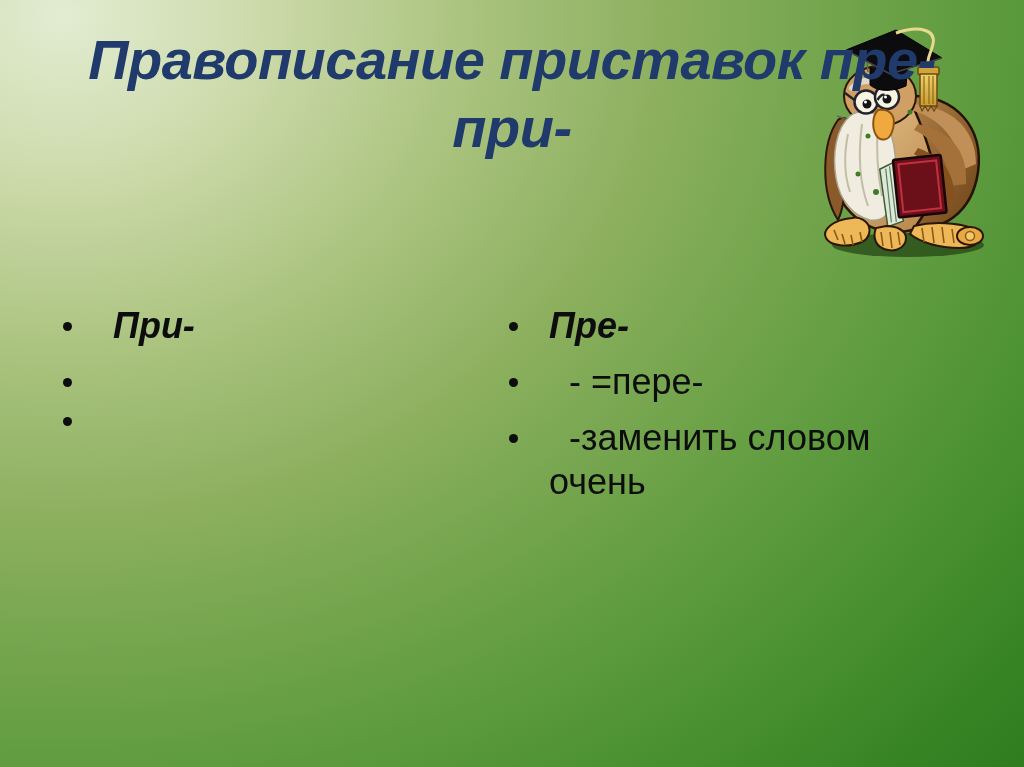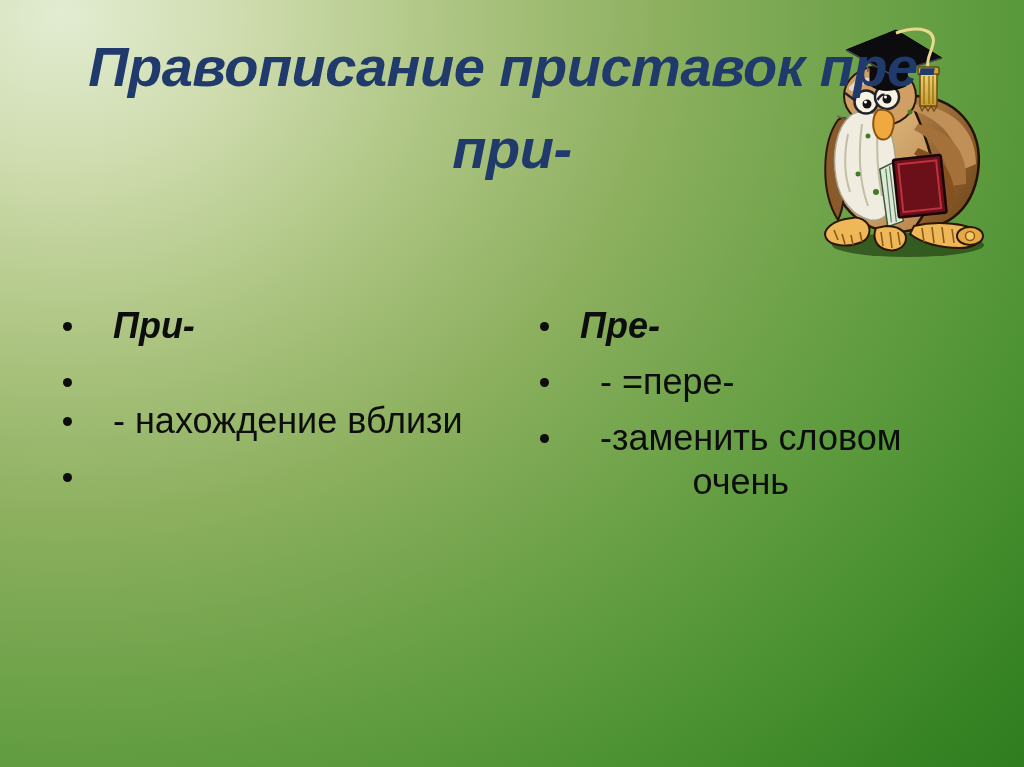--- a/index.html
+++ b/index.html
@@ -9,34 +9,34 @@
     overflow:hidden;
     font-family:"Liberation Sans",sans-serif;
     background:radial-gradient(1500px 1250px at 6% 2%,
       #e2ecd2 0%, #cfdcae 12%, #adc582 26%, #8db05f 40%,
       #6ba147 55%, #4c9232 70%, #338122 84%, #256f12 100%);
   }
   .title{
     position:absolute;top:26px;left:0;right:0;margin:0;
     z-index:2;
     text-align:center;
-    font-size:56px;line-height:82px;
+    font-size:56px;line-height:68px;
     font-weight:bold;font-style:italic;
     letter-spacing:-0.5px;
     color:#1f3a6b;
     white-space:pre-line;
   }
   .owl{
     position:absolute;left:818px;top:24px;width:176px;height:238px;
     z-index:1;
   }
   .cols{position:absolute;top:304px;left:0;right:0;height:300px;}
   .col{list-style:none;margin:0;padding:0;position:absolute;top:0;}
   .col.left{left:63px;width:452px;}
-  .col.right{left:540px;width:368px;text-align:center;}
+  .col.right{left:509px;width:368px;}
   .item{
     display:flex;align-items:flex-start;
     margin:0 0 12px 0;
     font-size:36px;line-height:44px;
     color:#0d0d0d;
   }
   .dot{
     flex:0 0 auto;width:9px;height:9px;border-radius:50%;
     background:#0d0d0d;margin-top:18px;
   }
@@ -156,24 +156,20 @@
     <ul class="col left">
       <li class="item emph">
         <span class="dot"></span>
         <span class="txt">При-</span>
       </li>
       <li class="item">
         <span class="dot"></span>
       </li>
       <li class="item">
         <span class="dot"></span>
-        <span class="txt">- нахождение вблизи</span>
-      </li>
-      <li class="item">
-        <span class="dot"></span>
       </li>
     </ul>
 
     <ul class="col right">
       <li class="item emph">
         <span class="dot"></span>
         <span class="txt">Пре-</span>
       </li>
       <li class="item">
         <span class="dot"></span>

